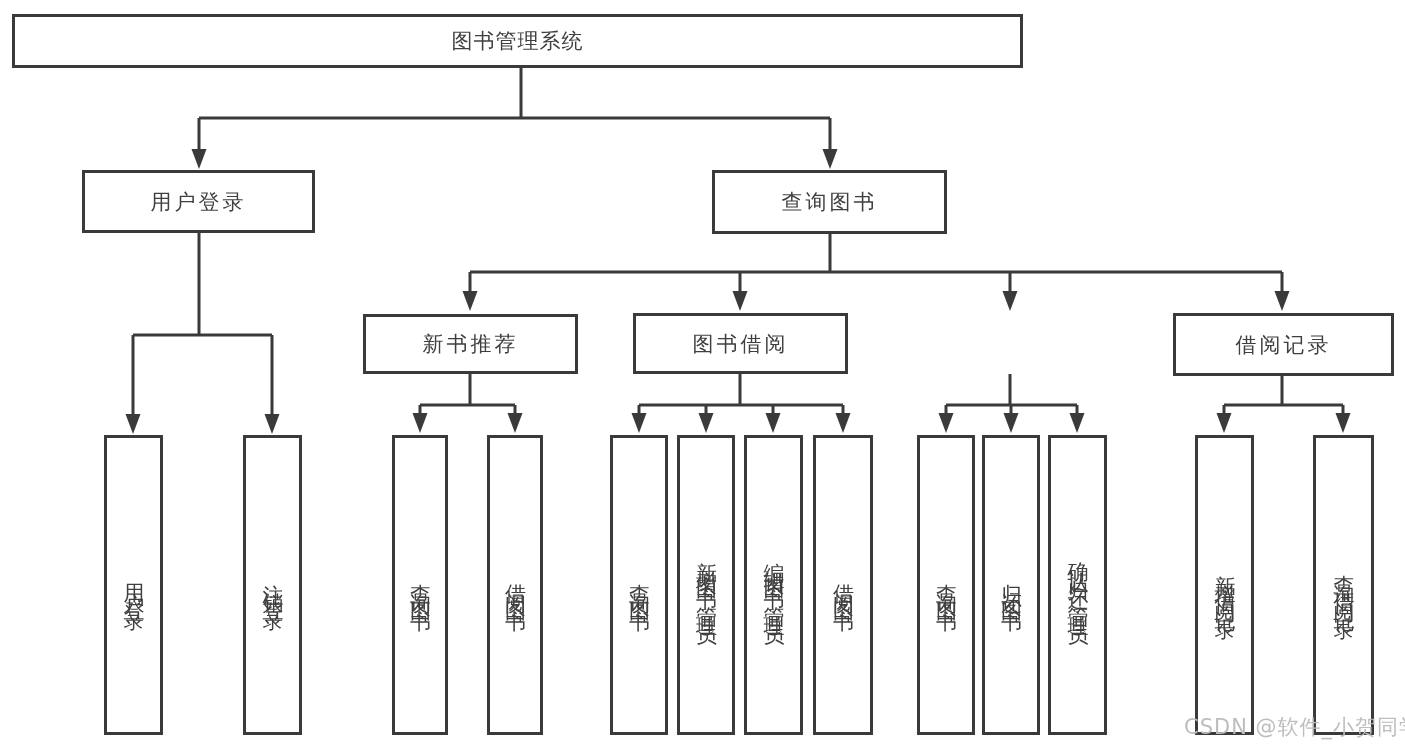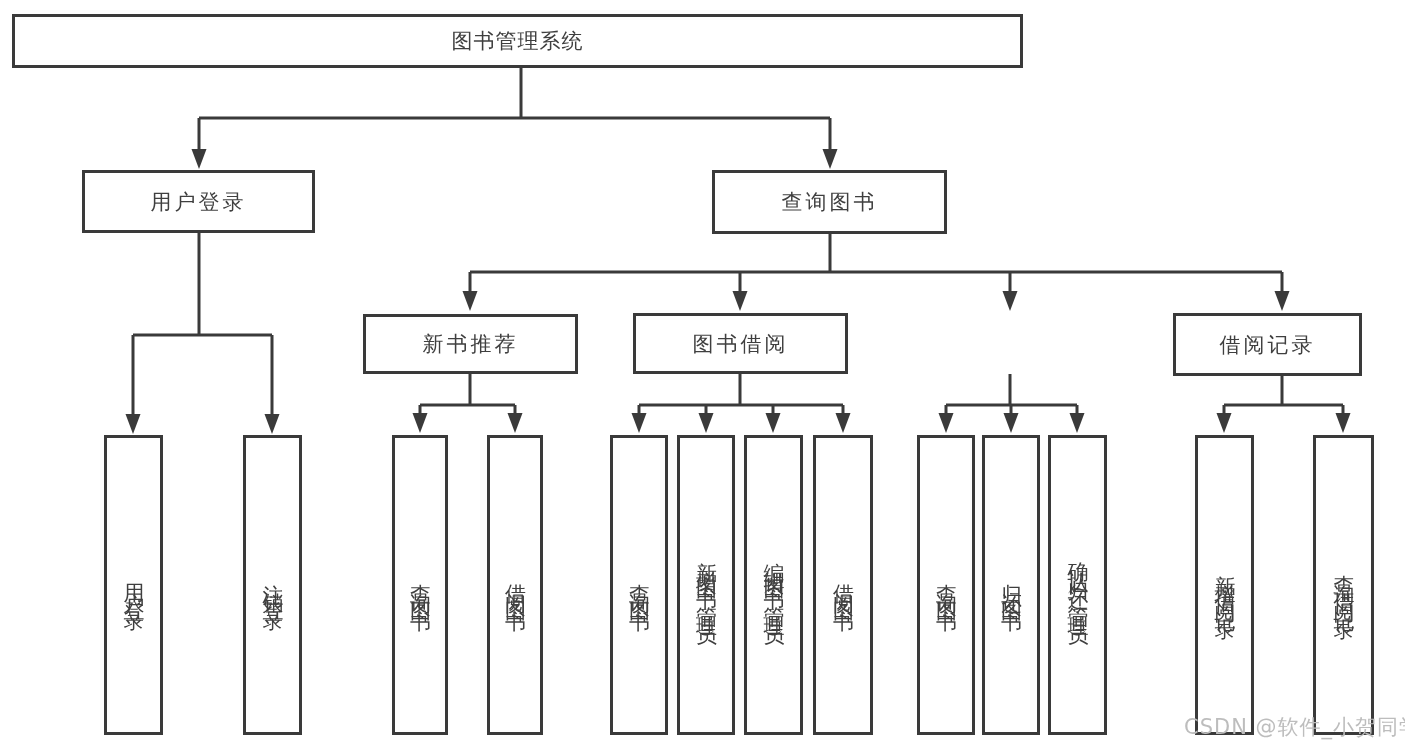--- a/index.html
+++ b/index.html
@@ -107,21 +107,21 @@
   <div class="node" style="left:712px;top:170px;width:235px;height:64px">
     <span>查询图书</span>
   </div>
 
   <div class="node" style="left:363px;top:314px;width:215px;height:60px">
     <span>新书推荐</span>
   </div>
   <div class="node" style="left:633px;top:313px;width:215px;height:61px">
     <span>图书借阅</span>
   </div>
-  <div class="node" style="left:1173px;top:313px;width:189px;height:63px">
+  <div class="node" style="left:1173px;top:313px;width:221px;height:63px">
     <span>借阅记录</span>
   </div>
 
   <div class="node leaf" style="left:104px;top:435px;width:59px;height:300px">
     <span>用户登录</span>
   </div>
   <div class="node leaf" style="left:243px;top:435px;width:59px;height:300px">
     <span>注销登录</span>
   </div>
 

